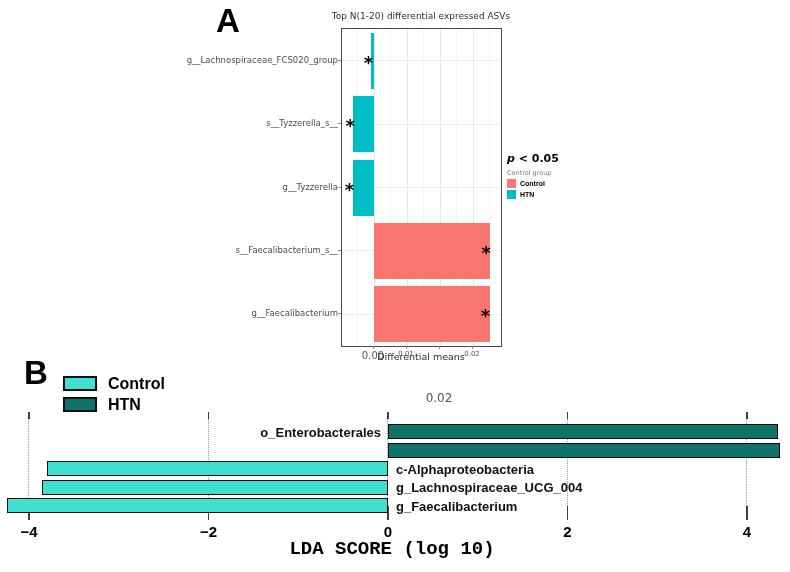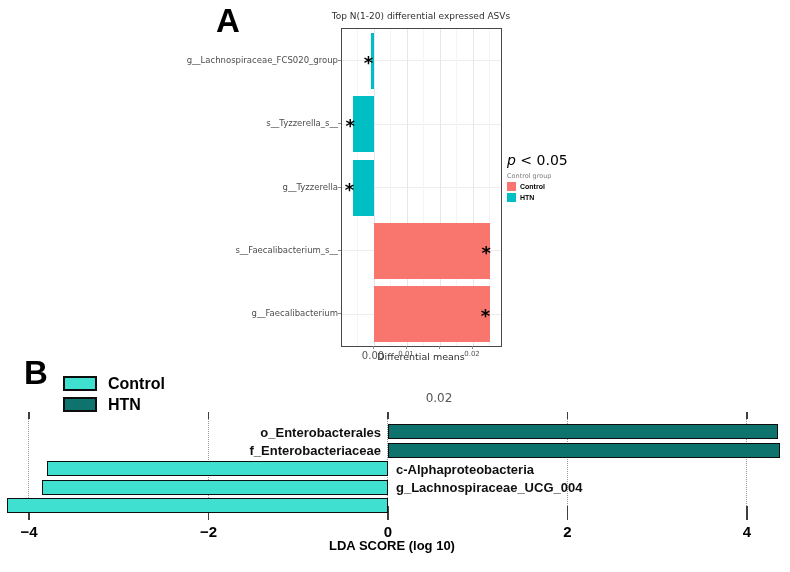--- a/index.html
+++ b/index.html
@@ -9,29 +9,29 @@
        font-weight:900;font-size:33px;color:#000;line-height:1;}
   #aLetter{left:216px;top:4px;}
   #bLetter{left:24px;top:356px;}
   .pA-title{position:absolute;left:421px;top:11px;transform:translateX(-50%);
        font-size:9px;color:#303030;white-space:nowrap;text-align:right;}
   #aPlot{position:absolute;left:341px;top:28px;width:159px;height:317px;
        border:1px solid #474747;background:#fff;}
   .pA-xlabel{position:absolute;left:421px;top:351px;transform:translateX(-50%);
        font-size:9.5px;color:#2e2e2e;white-space:nowrap;}
   .pA-legend{position:absolute;left:507px;top:152px;}
-  .aLegTitle{font-size:14px;font-weight:400;color:#000;white-space:nowrap;}
+  .aLegTitle{font-size:11px;font-weight:700;color:#000;white-space:nowrap;}
   .aLegTitle .pit{font-style:italic;}
   .aLegSub{font-size:6.5px;color:#7d7d7d;margin-top:4px;white-space:nowrap;}
   .aLegRow{display:flex;align-items:center;margin-top:2px;gap:4px;}
   .aSw{width:9px;height:9px;display:inline-block;}
   .aSwLab{font-size:7px;font-weight:700;color:#000;font-family:"Liberation Sans",sans-serif;}
   #bLegend{position:absolute;left:63px;top:376px;width:180px;height:50px;}
   .pB-xlabel{position:absolute;left:392px;top:538px;transform:translateX(-50%);
-       font-size:13px;font-weight:700;font-family:Liberation Sans, sans-serif;
+       font-size:19px;font-weight:700;font-family:Liberation Mono, monospace;
        color:#000;white-space:nowrap;}
 </style>
 </head>
 <body>
 
 <div id="fig">
   <div id="aLetter" class="panel-letter">A</div>
   <div class="pA-title">Top N(1-20) differential expressed ASVs</div>
   <div id="aPlot">
       <div style="position: absolute; left: 0px; top: 31.2px; width: 100%; height: 1px; background: rgb(237, 237, 237);"></div>
@@ -118,19 +118,19 @@
     <div style="position: absolute; left: 566.75px; top: 419px; width: 0px; height: 87px; border-left: 1.5px dotted rgb(151, 151, 151);"></div>
     <div style="position: absolute; left: 566.75px; top: 506px; width: 1.5px; height: 14px; background: rgb(63, 63, 63);"></div>
     <div style="position: absolute; left: 567.5px; top: 523px; transform: translateX(-50%); font-size: 15px; font-weight: 700; color: rgb(0, 0, 0); font-family: &quot;Liberation Sans&quot;, sans-serif;">2</div>
     <div style="position: absolute; left: 746.25px; top: 412px; width: 1.5px; height: 7px; background: rgb(63, 63, 63);"></div>
     <div style="position: absolute; left: 746.25px; top: 419px; width: 0px; height: 87px; border-left: 1.5px dotted rgb(151, 151, 151);"></div>
     <div style="position: absolute; left: 746.25px; top: 506px; width: 1.5px; height: 14px; background: rgb(63, 63, 63);"></div>
     <div style="position: absolute; left: 747px; top: 523px; transform: translateX(-50%); font-size: 15px; font-weight: 700; color: rgb(0, 0, 0); font-family: &quot;Liberation Sans&quot;, sans-serif;">4</div>
     <div style="position: absolute; left: 388px; top: 424px; width: 390.412px; height: 15px; background: rgb(15, 115, 109); border: 1.5px solid rgb(13, 13, 13); box-sizing: border-box;"></div>
     <div style="position: absolute; top: 431.5px; transform: translateY(-50%); font-size: 13px; font-weight: 700; white-space: nowrap; color: rgb(16, 16, 16); font-family: &quot;Liberation Sans&quot;, sans-serif; right: 409px;">o_Enterobacterales</div>
     <div style="position: absolute; left: 388px; top: 442.5px; width: 392.207px; height: 15px; background: rgb(15, 115, 109); border: 1.5px solid rgb(13, 13, 13); box-sizing: border-box;"></div>
-    <div style="position: absolute; top: 450px; transform: translateY(-50%); font-size: 13px; font-weight: 700; white-space: nowrap; color: rgb(16, 16, 16); font-family: &quot;Liberation Sans&quot;, sans-serif; right: 409px;">f_Enterobacteriaceae</div>
     <div style="position: absolute; left: 46.95px; top: 461px; width: 341.05px; height: 15px; background: rgb(64, 224, 208); border: 1.5px solid rgb(13, 13, 13); box-sizing: border-box;"></div>
     <div style="position: absolute; top: 468.5px; transform: translateY(-50%); font-size: 13px; font-weight: 700; white-space: nowrap; color: rgb(16, 16, 16); font-family: &quot;Liberation Sans&quot;, sans-serif; left: 396px;">c-Alphaproteobacteria</div>
     <div style="position: absolute; left: 42.4625px; top: 479.5px; width: 345.538px; height: 15px; background: rgb(64, 224, 208); border: 1.5px solid rgb(13, 13, 13); box-sizing: border-box;"></div>
     <div style="position: absolute; top: 487px; transform: translateY(-50%); font-size: 13px; font-weight: 700; white-space: nowrap; color: rgb(16, 16, 16); font-family: &quot;Liberation Sans&quot;, sans-serif; left: 396px;">g_Lachnospiraceae_UCG_004</div>
     <div style="position: absolute; left: 7.46px; top: 498px; width: 380.54px; height: 15px; background: rgb(64, 224, 208); border: 1.5px solid rgb(13, 13, 13); box-sizing: border-box;"></div>
+    <div style="position: absolute; top: 505.5px; transform: translateY(-50%); font-size: 13px; font-weight: 700; white-space: nowrap; color: rgb(16, 16, 16); font-family: &quot;Liberation Sans&quot;, sans-serif; left: 396px;">g_Faecalibacterium</div>
   </div>
 
 </body></html>

